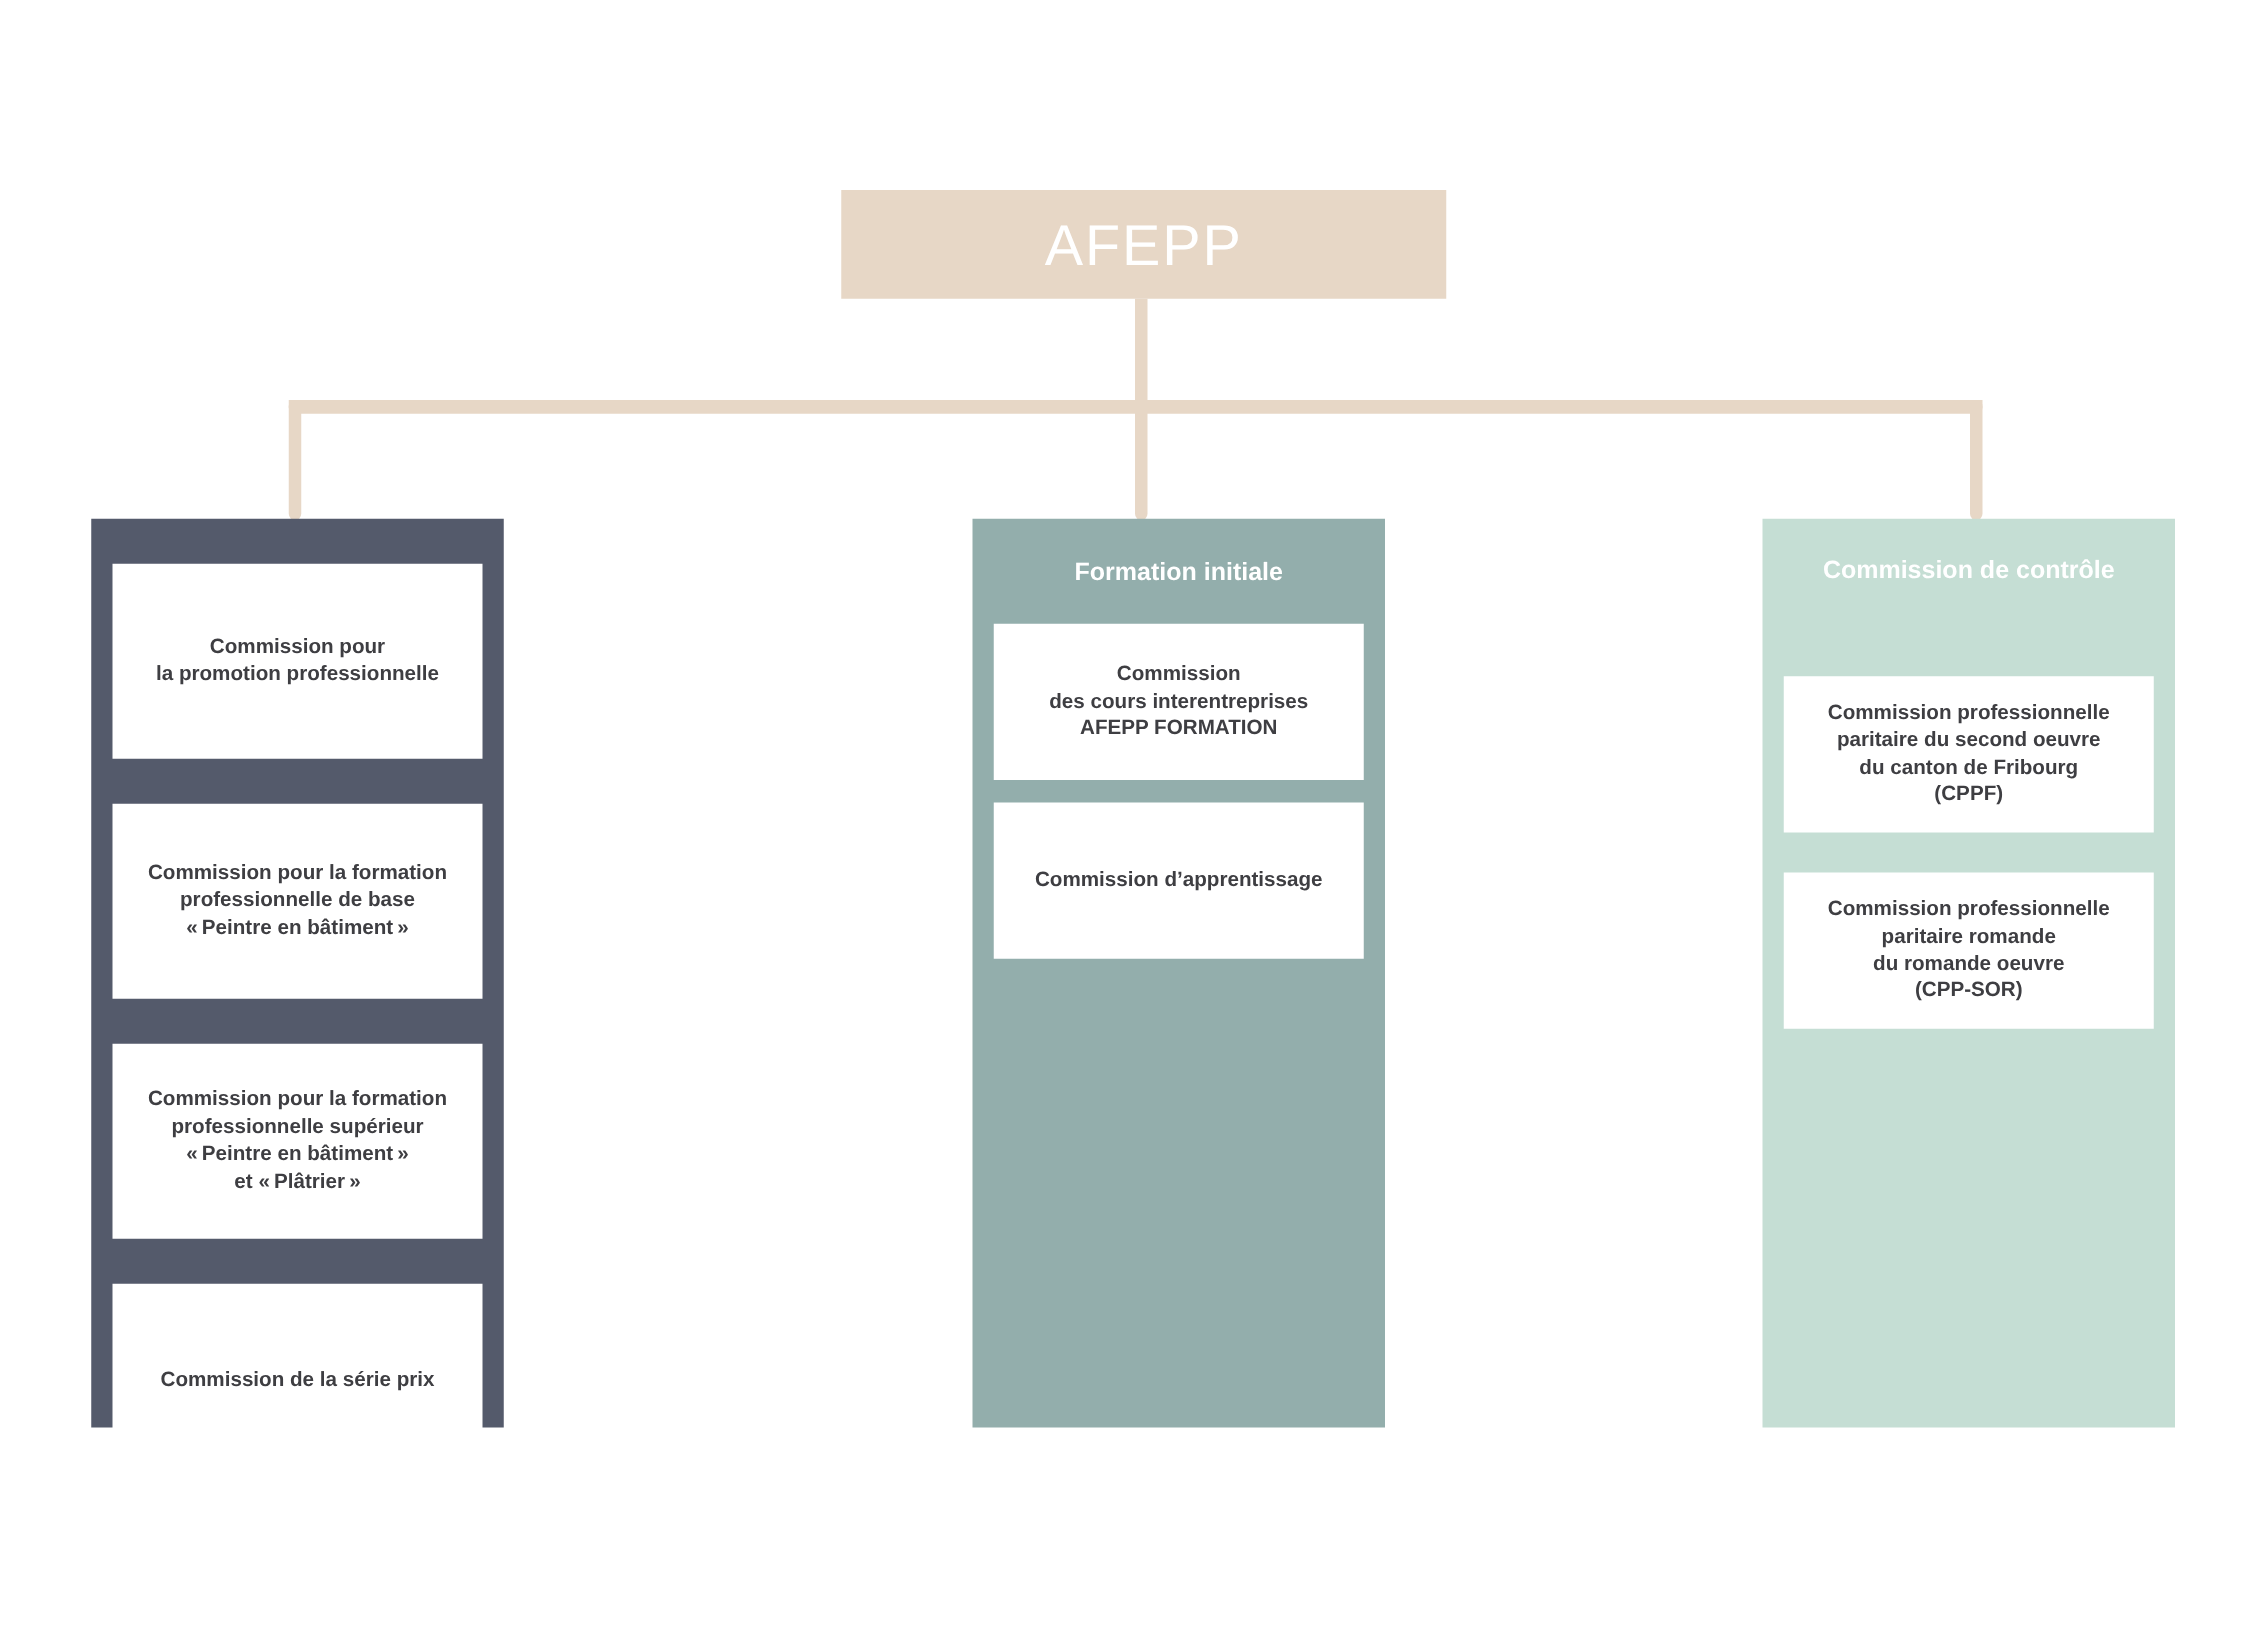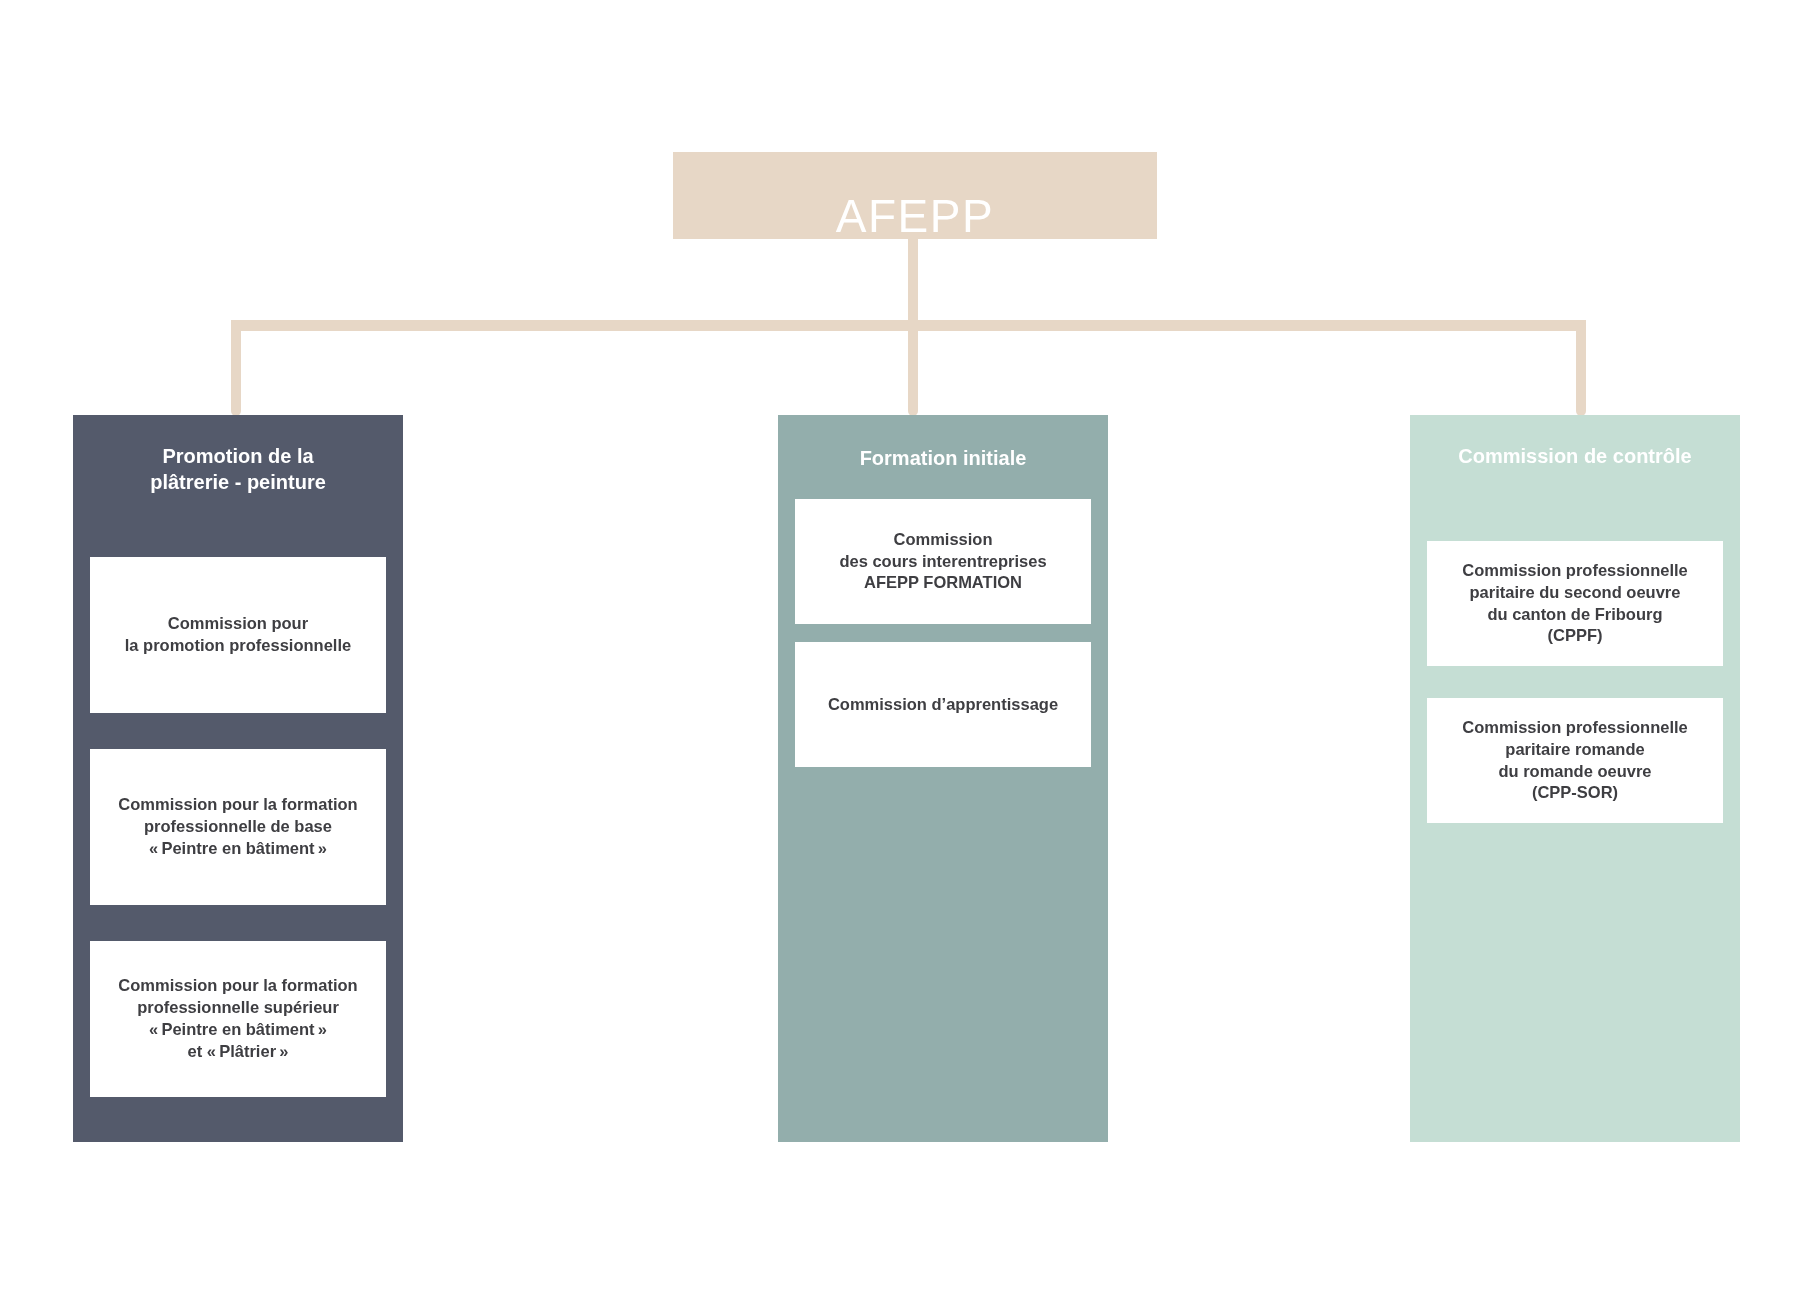--- a/index.html
+++ b/index.html
@@ -13,21 +13,21 @@
     position:relative;
     width:1814px; height:1300px;
   }
 
   
   .root-box {
     position:absolute;
     left:673px; top:152px;
     width:484px; height:87px;
     background:#e7d7c6;
-    display:flex; align-items:flex-end; justify-content:center;
+    display:flex; align-items:center; justify-content:center;
   }
   .root-title {
     color:#ffffff;
     font-size:46px;
     font-weight:400;
     letter-spacing:1.5px;
     line-height:1;
   }
 
   
@@ -111,24 +111,20 @@
     <span class="root-title">AFEPP</span>
   </div>
 
   <div class="conn conn-stem-top"></div>
   <div class="conn conn-bus"></div>
   <div class="conn conn-drop-left"></div>
   <div class="conn conn-drop-mid"></div>
   <div class="conn conn-drop-right"></div>
 
   <div class="column" id="col-1">
-    <div class="column-header">
-      <span>Promotion de la</span><br>
-      <span>plâtrerie - peinture</span>
-    </div>
 
     <div class="card">
       <div>
         <span>Commission pour</span><br>
         <span>la promotion professionnelle</span>
       </div>
     </div>
 
     <div class="card">
       <div>
@@ -140,20 +136,25 @@
 
     <div class="card">
       <div>
         <span>Commission pour la formation</span><br>
         <span>professionnelle supérieur</span><br>
         <span>« Peintre en bâtiment »</span><br>
         <span>et « Plâtrier »</span>
       </div>
     </div>
 
+    <div class="card">
+      <div>
+        <span>Commission de la série prix</span>
+      </div>
+    </div>
   </div>
 
   <div class="column" id="col-2">
     <div class="column-header">
       <span>Formation initiale</span>
     </div>
 
     <div class="card">
       <div>
         <span>Commission</span><br>

